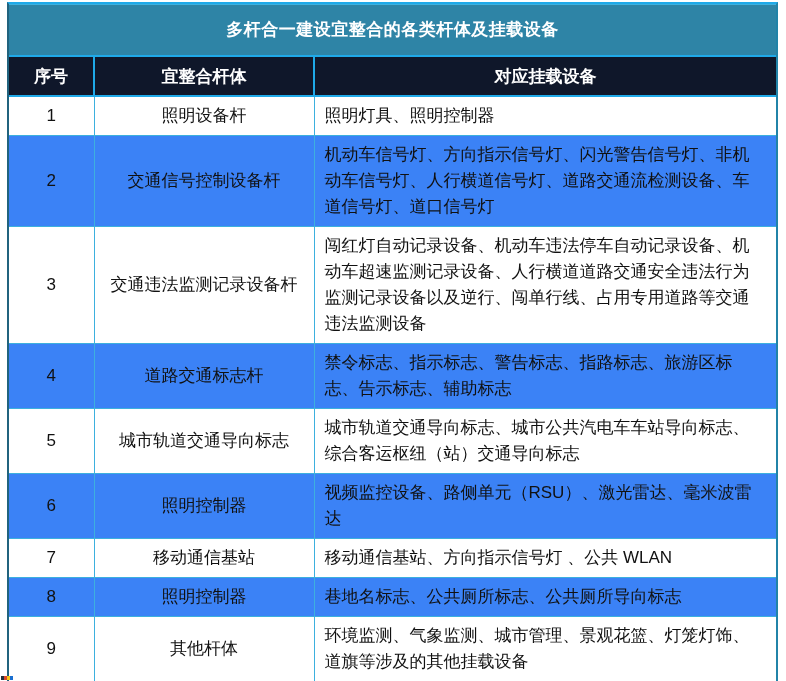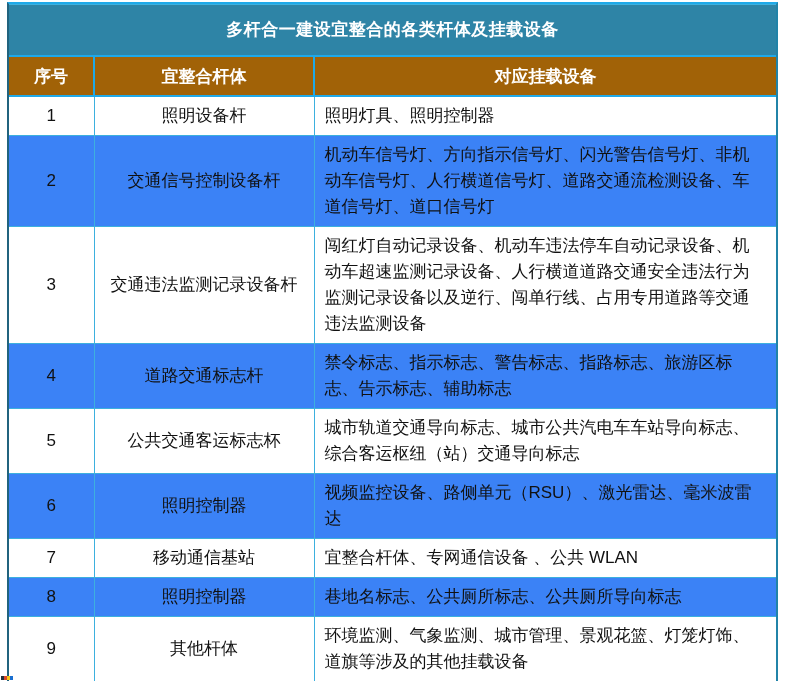--- a/index.html
+++ b/index.html
@@ -37,21 +37,21 @@
     background: #2e84a6;
     color: #ffffff;
     font-weight: bold;
     font-size: 17px;
     text-align: center;
     height: 38px;
     border-bottom: 2px solid #1fa9e8;
     letter-spacing: 0.5px;
   }
   th {
-    background: #a16207;
+    background: #0f172a;
     color: #ffffff;
     font-weight: bold;
     font-size: 17px;
     text-align: center;
     height: 36px;
     border: 2px solid #1fa9e8;
     border-top: none;
   }
   th:first-child { border-left: none; }
   th:last-child { border-right: none; }
@@ -126,32 +126,32 @@
           <td class="pole">交通违法监测记录设备杆</td>
           <td>闯红灯自动记录设备、机动车违法停车自动记录设备、机动车超速监测记录设备、人行横道道路交通安全违法行为监测记录设备以及逆行、闯单行线、占用专用道路等交通违法监测设备</td>
         </tr>
         <tr class="alt h2l">
           <td class="num">4</td>
           <td class="pole">道路交通标志杆</td>
           <td>禁令标志、指示标志、警告标志、指路标志、旅游区标志、告示标志、辅助标志</td>
         </tr>
         <tr class="h2l">
           <td class="num">5</td>
-          <td class="pole">公共交通客运标志杯</td>
+          <td class="pole">城市轨道交通导向标志</td>
           <td>城市轨道交通导向标志、城市公共汽电车车站导向标志、综合客运枢纽（站）交通导向标志</td>
         </tr>
         <tr class="alt h2l">
           <td class="num">6</td>
           <td class="pole">照明控制器</td>
           <td>视频监控设备、路侧单元（RSU）、激光雷达、毫米波雷达</td>
         </tr>
         <tr class="h38">
           <td class="num">7</td>
           <td class="pole">移动通信基站</td>
-          <td>宜整合杆体、专网通信设备 、公共 WLAN</td>
+          <td>移动通信基站、方向指示信号灯 、公共 WLAN</td>
         </tr>
         <tr class="alt h38">
           <td class="num">8</td>
           <td class="pole">照明控制器</td>
           <td>巷地名标志、公共厕所标志、公共厕所导向标志</td>
         </tr>
         <tr class="h2l">
           <td class="num">9</td>
           <td class="pole">其他杆体</td>
           <td>环境监测、气象监测、城市管理、景观花篮、灯笼灯饰、道旗等涉及的其他挂载设备</td>

